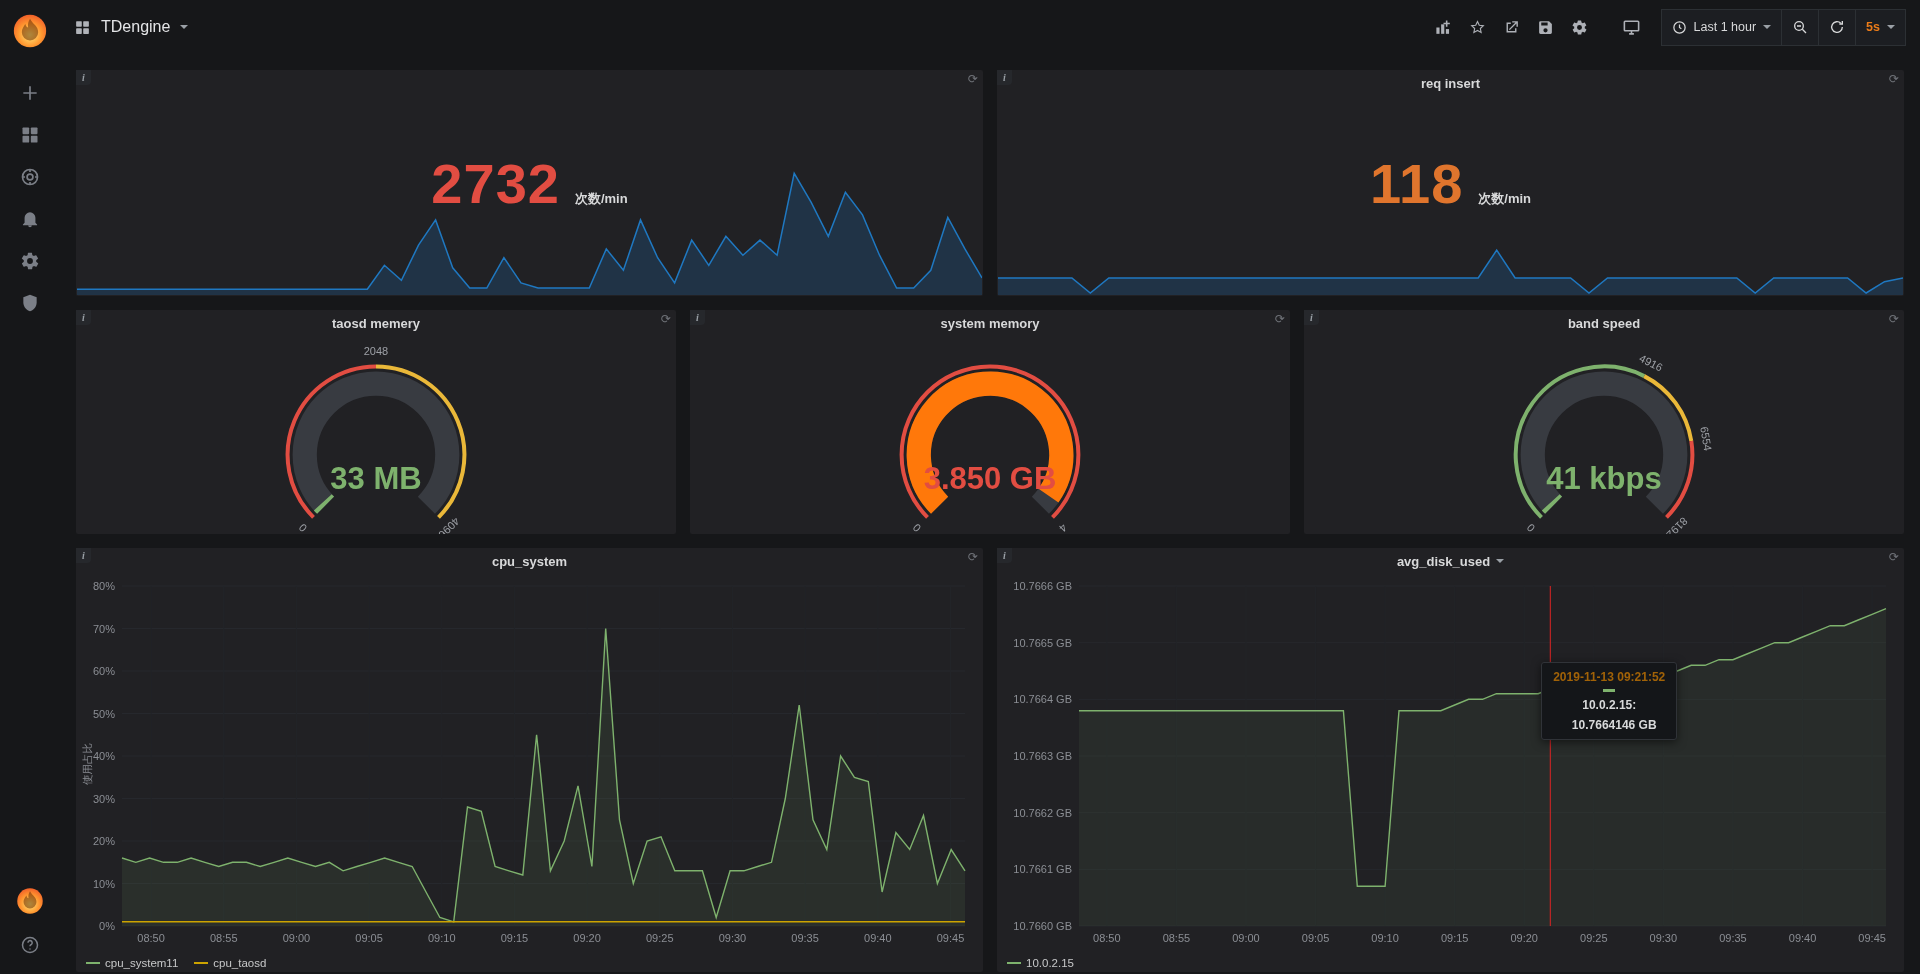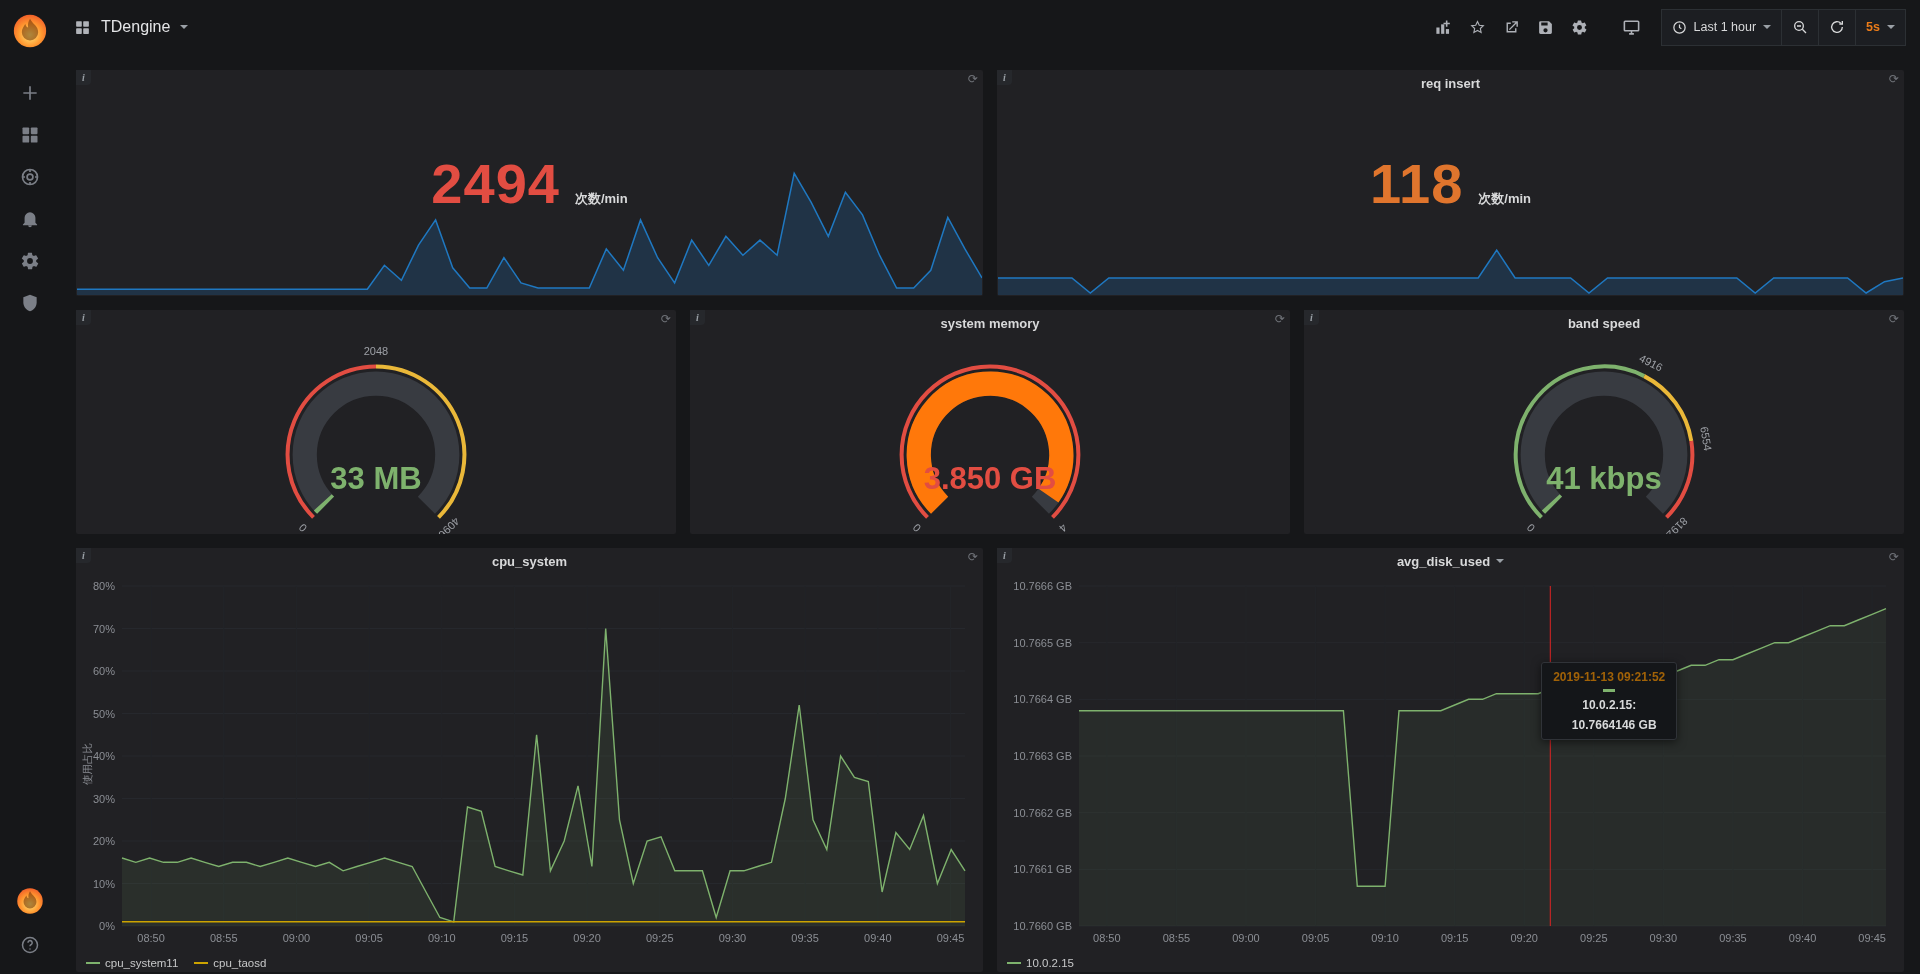--- a/index.html
+++ b/index.html
@@ -232,21 +232,21 @@
         <div class="corner-info">i</div>
         <div class="corner-spin">⟳</div>
         <div class="panel-body">
           <div class="spark-wrap">
               <svg width="905" height="132">
                 <path d="M0,132 L0.0,126.2 L17.1,126.2 L34.2,126.2 L51.2,126.2 L68.3,126.2 L85.4,126.2 L102.5,126.2 L119.5,126.2 L136.6,126.2 L153.7,126.2 L170.8,126.2 L187.8,126.2 L204.9,126.2 L222.0,126.2 L239.1,126.2 L256.1,126.2 L273.2,126.2 L290.3,126.2 L307.4,102.3 L324.4,117.4 L341.5,82.1 L358.6,56.9 L375.7,104.8 L392.7,125.0 L409.8,125.0 L426.9,94.7 L444.0,119.9 L461.0,125.0 L478.1,125.0 L495.2,125.0 L512.3,125.0 L529.3,85.9 L546.4,107.3 L563.5,56.9 L580.6,94.7 L597.6,119.9 L614.7,77.1 L631.8,102.3 L648.9,73.3 L665.9,92.2 L683.0,77.1 L700.1,92.2 L717.2,10.3 L734.2,39.3 L751.3,73.3 L768.4,29.2 L785.5,51.9 L802.5,92.2 L819.6,125.0 L836.7,125.0 L853.8,107.3 L870.8,54.4 L887.9,85.9 L905.0,114.9 L905,132 Z" fill="rgba(31,120,193,0.22)" stroke="none"></path>
                 <path d="M0.0,126.2 L17.1,126.2 L34.2,126.2 L51.2,126.2 L68.3,126.2 L85.4,126.2 L102.5,126.2 L119.5,126.2 L136.6,126.2 L153.7,126.2 L170.8,126.2 L187.8,126.2 L204.9,126.2 L222.0,126.2 L239.1,126.2 L256.1,126.2 L273.2,126.2 L290.3,126.2 L307.4,102.3 L324.4,117.4 L341.5,82.1 L358.6,56.9 L375.7,104.8 L392.7,125.0 L409.8,125.0 L426.9,94.7 L444.0,119.9 L461.0,125.0 L478.1,125.0 L495.2,125.0 L512.3,125.0 L529.3,85.9 L546.4,107.3 L563.5,56.9 L580.6,94.7 L597.6,119.9 L614.7,77.1 L631.8,102.3 L648.9,73.3 L665.9,92.2 L683.0,77.1 L700.1,92.2 L717.2,10.3 L734.2,39.3 L751.3,73.3 L768.4,29.2 L785.5,51.9 L802.5,92.2 L819.6,125.0 L836.7,125.0 L853.8,107.3 L870.8,54.4 L887.9,85.9 L905.0,114.9" fill="none" stroke="#1f78c1" stroke-width="1.5"></path>
               </svg>
             </div>
           <div class="bignum">
-            <span class="num" style="color: rgb(226, 77, 66);">2494</span>
+            <span class="num" style="color: rgb(226, 77, 66);">2732</span>
             <span class="unit">次数/min</span>
           </div>
         </div>
       </section>
 
       <section class="panel c3">
         <div class="corner-info">i</div>
         <div class="corner-spin">⟳</div>
         <div class="panel-header">
           <span class="panel-title">req insert</span>
@@ -261,20 +261,23 @@
           <div class="bignum">
             <span class="num" style="color: rgb(224, 117, 45);">118</span>
             <span class="unit">次数/min</span>
           </div>
         </div>
       </section>
 
       <section class="panel c2">
         <div class="corner-info">i</div>
         <div class="corner-spin">⟳</div>
+        <div class="panel-header">
+          <span class="panel-title">taosd memery</span>
+        </div>
         <div class="panel-body">
           <div class="gauge-wrap">
               <svg width="600" height="198">
                 <path d="M249.6,169.2 A71.28,71.28 0 1 1 350.4,169.2" fill="none" stroke="#383b41" stroke-width="24.235200000000003"></path>
                 <path d="M249.6,169.2 A71.28,71.28 0 0 1 246.8,166.3" fill="none" stroke="#7eb26d" stroke-width="24.235200000000003"></path>
                 <path d="M237.5,181.3 A88.3976,88.3976 0 0 1 300.0,30.4" fill="none" stroke="#e24d42" stroke-width="4"></path>
                 <path d="M300.0,30.4 A88.3976,88.3976 0 0 1 362.5,181.3" fill="none" stroke="#eab839" stroke-width="4"></path>
                 <text x="229.7" y="189.1" fill="#9da0a6" font-size="11" text-anchor="middle" transform="rotate(225 229.7 189.1)">0</text>
                 <text x="300.0" y="19.4" fill="#9da0a6" font-size="11" text-anchor="middle" transform="rotate(360 300.0 19.4)">2048</text>
                 <text x="370.3" y="189.1" fill="#9da0a6" font-size="11" text-anchor="middle" transform="rotate(495 370.3 189.1)">4096</text>

